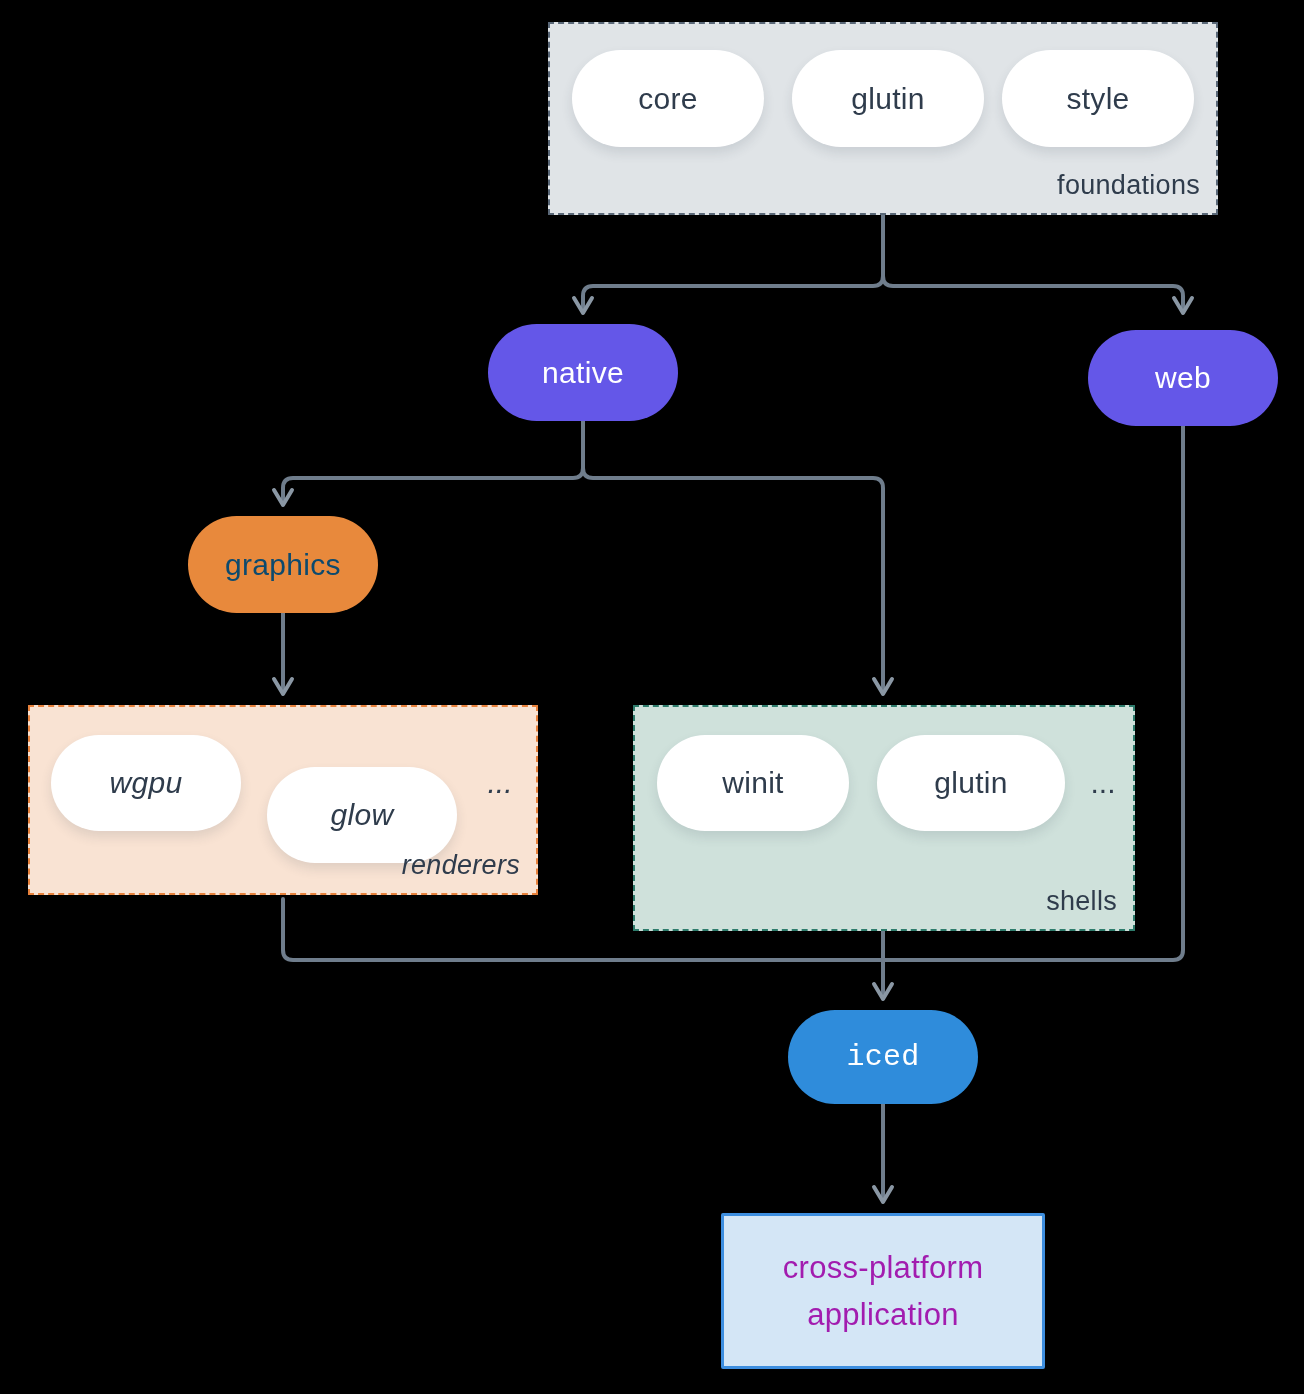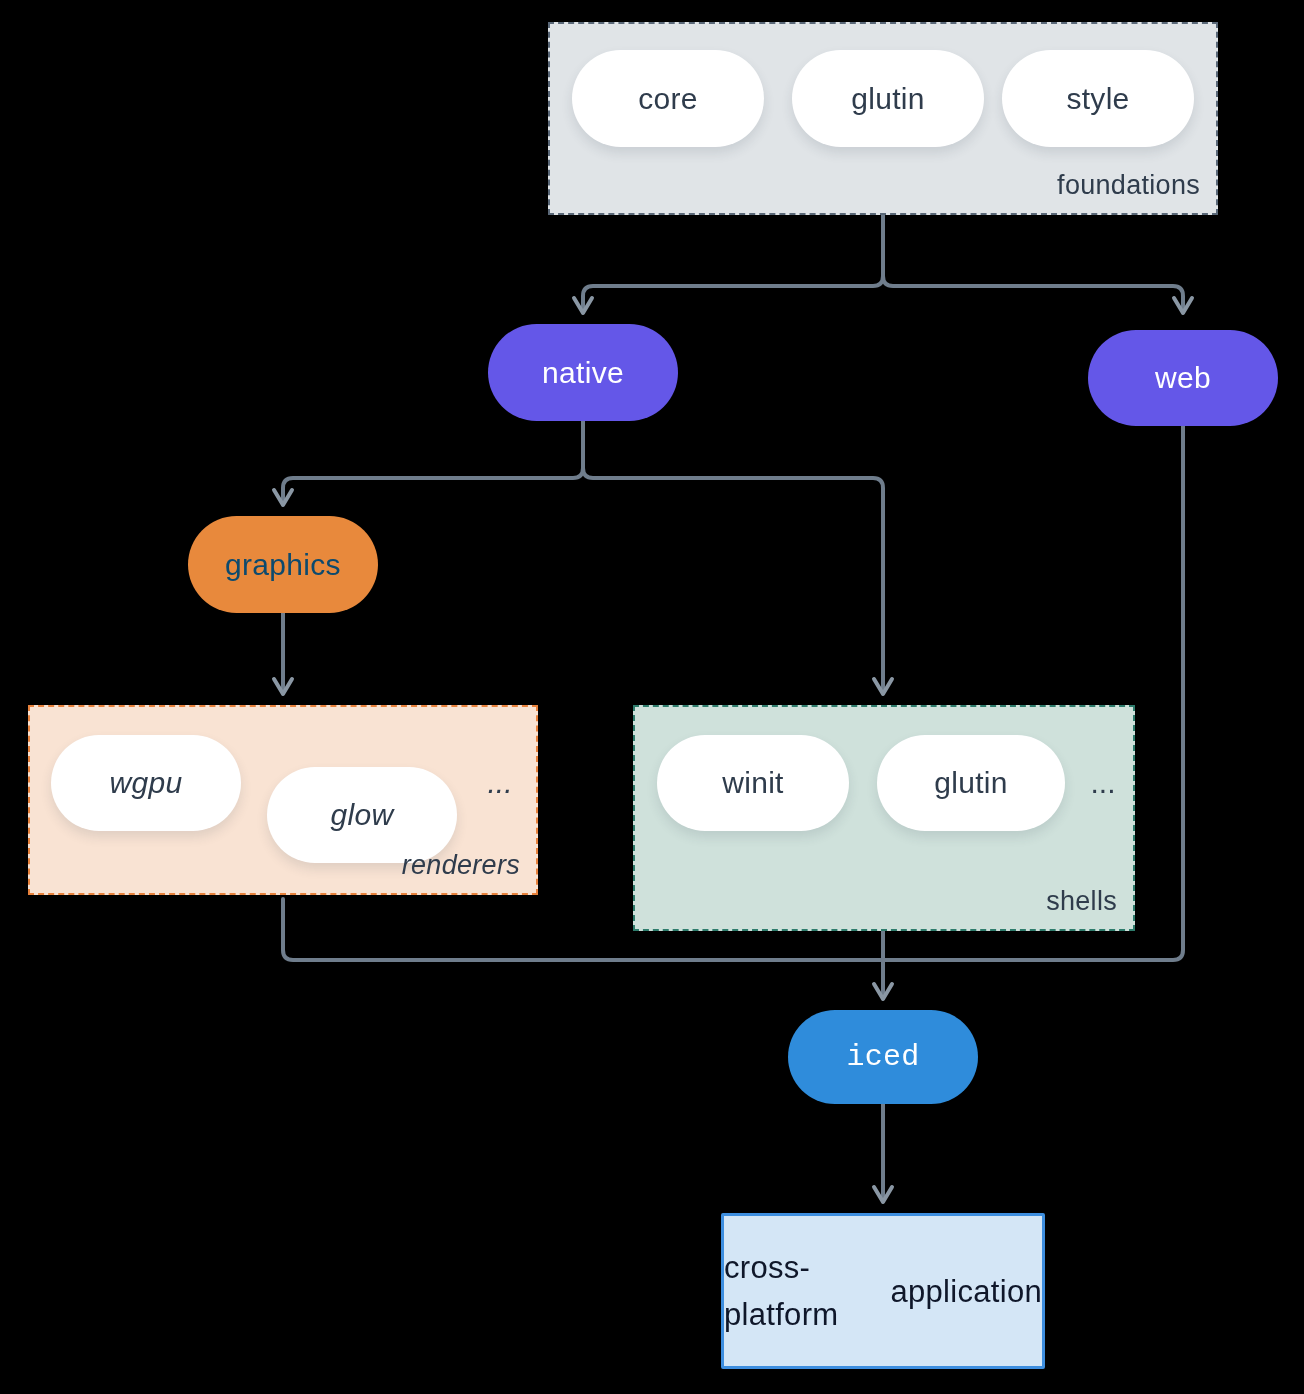--- a/index.html
+++ b/index.html
@@ -49,22 +49,22 @@
   
   .g-shells{left:633px;top:705px;width:502px;height:226px;background:#cfe1db;border:2px dashed #2e7c6c;}
   .g-shells .p-winit {left:22px; top:28px;width:192px;height:96px;}
   .g-shells .p-glutin{left:242px;top:28px;width:188px;height:96px;}
   .g-shells .ellipsis{left:438px;}
 
   
   .app-box{
     position:absolute;left:721px;top:1213px;width:324px;height:156px;box-sizing:border-box;
     background:#d4e6f6;border:3px solid #3d8edf;border-radius:2px;
-    display:flex;flex-direction:row;align-items:center;justify-content:center;
-    font-size:31px;line-height:47px;color:#0f172a;letter-spacing:.3px;
+    display:flex;flex-direction:column;align-items:center;justify-content:center;
+    font-size:31px;line-height:47px;color:#a21caf;letter-spacing:.3px;
   }
 </style>
 </head>
 <body>
 
 <div class="canvas">
 
   <svg class="edges" viewBox="0 0 1304 1394">
     <defs>
       <marker id="arrowhead" viewBox="0 0 24 24" refX="18" refY="12" markerWidth="24" markerHeight="24" markerUnits="userSpaceOnUse" orient="auto">

